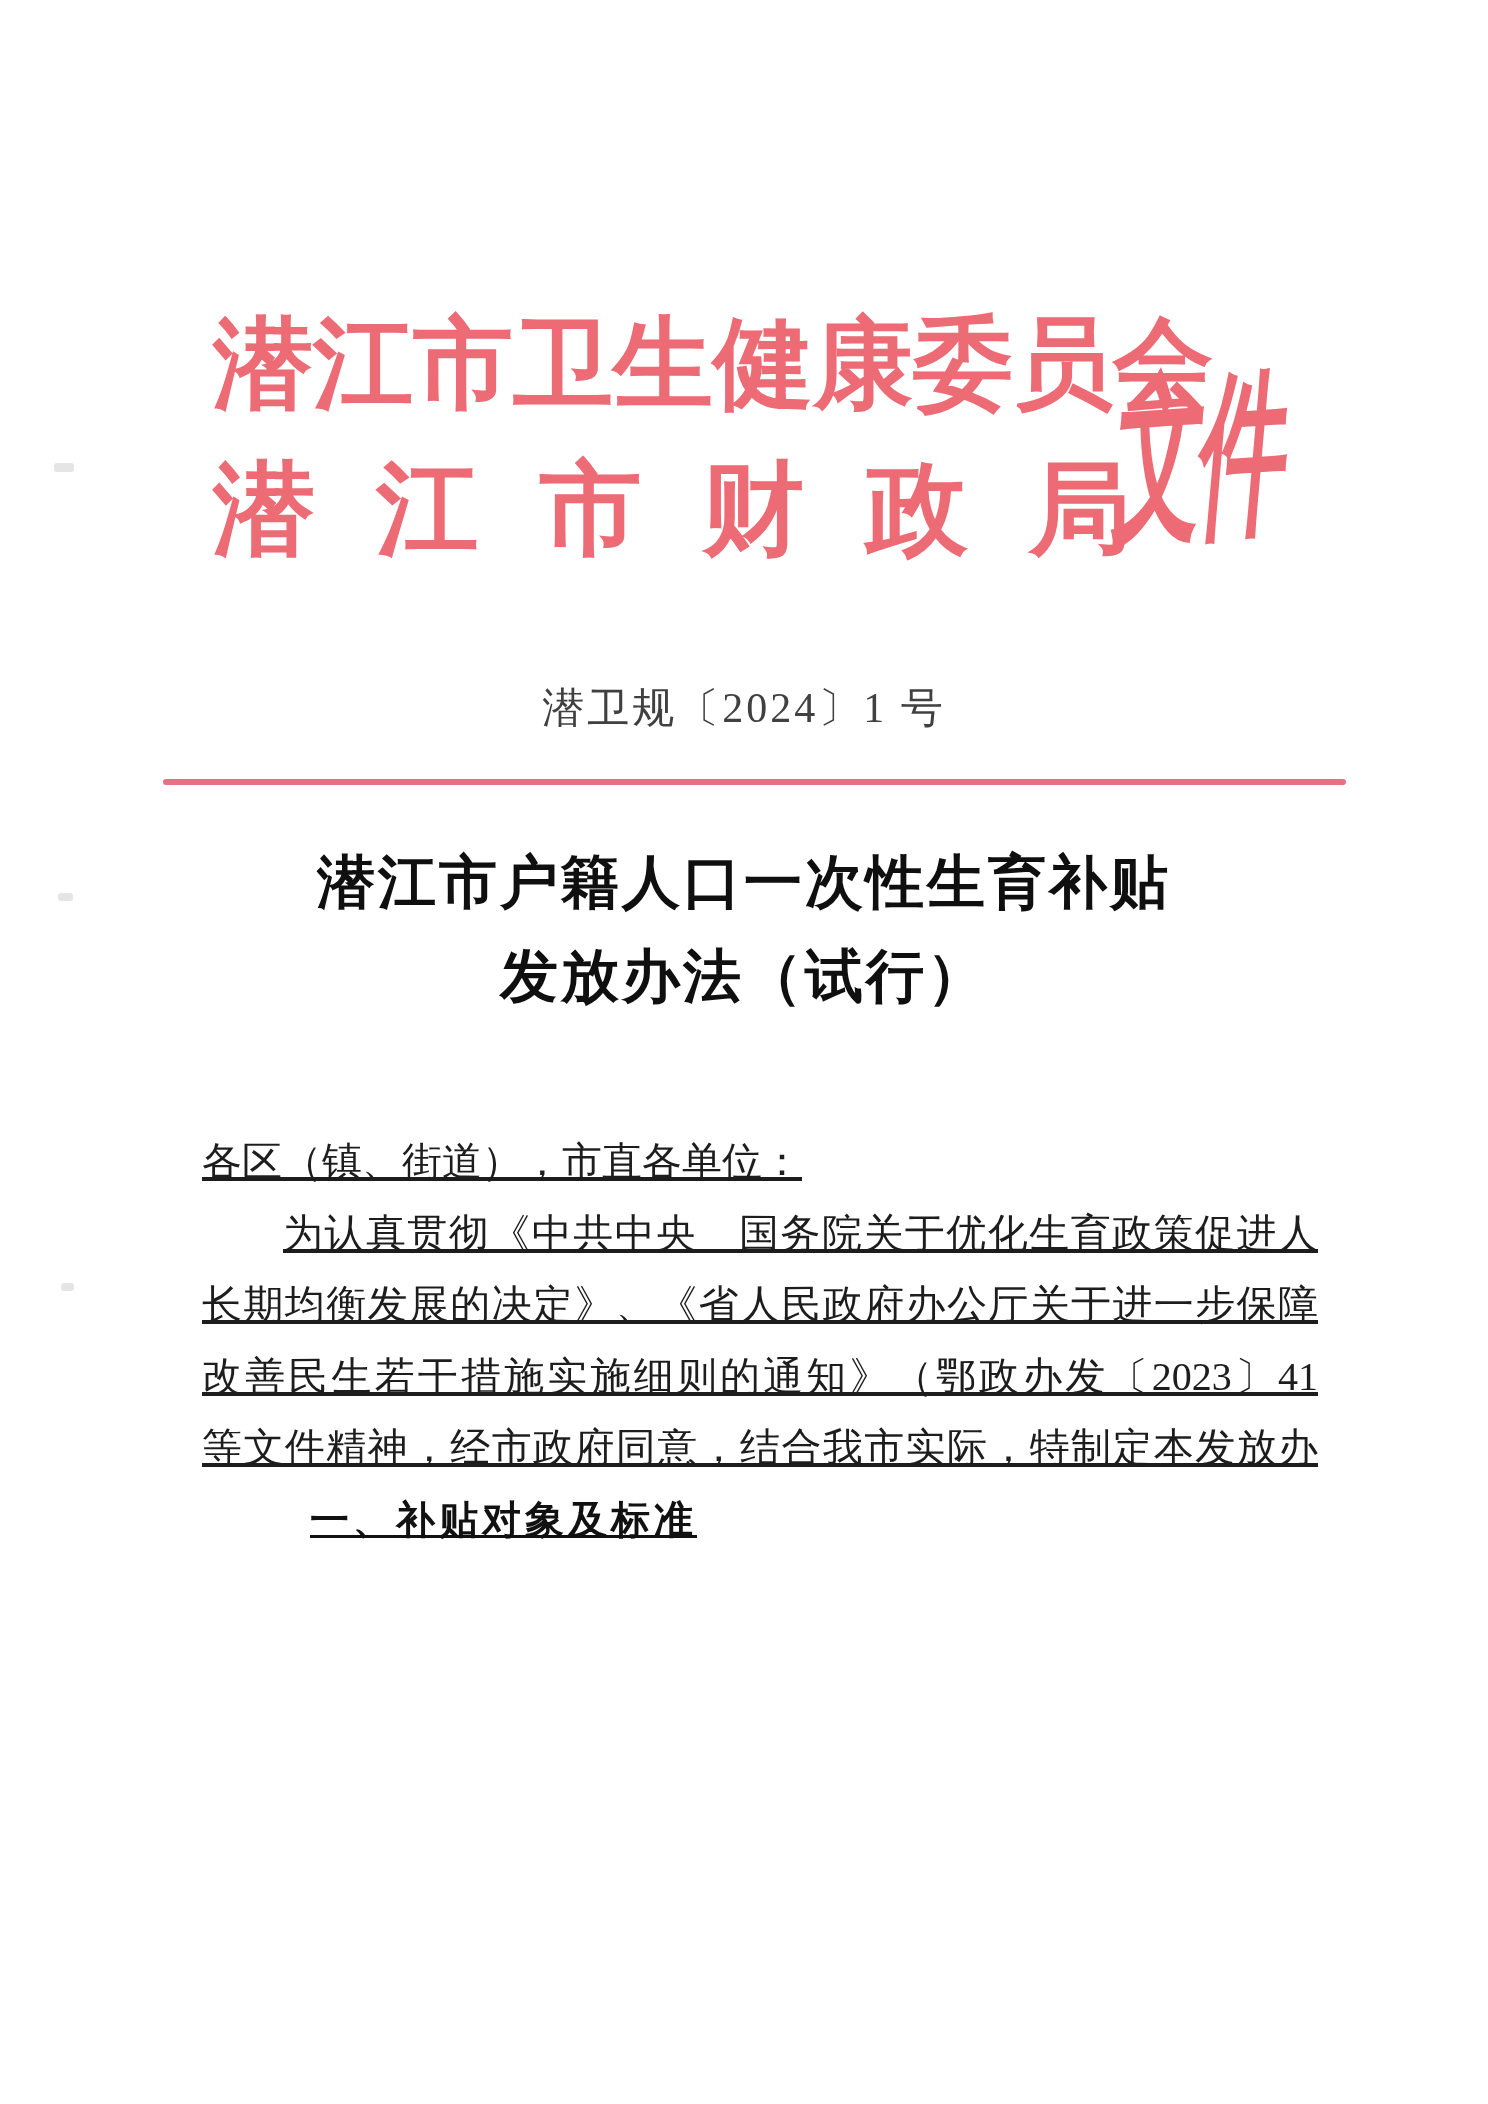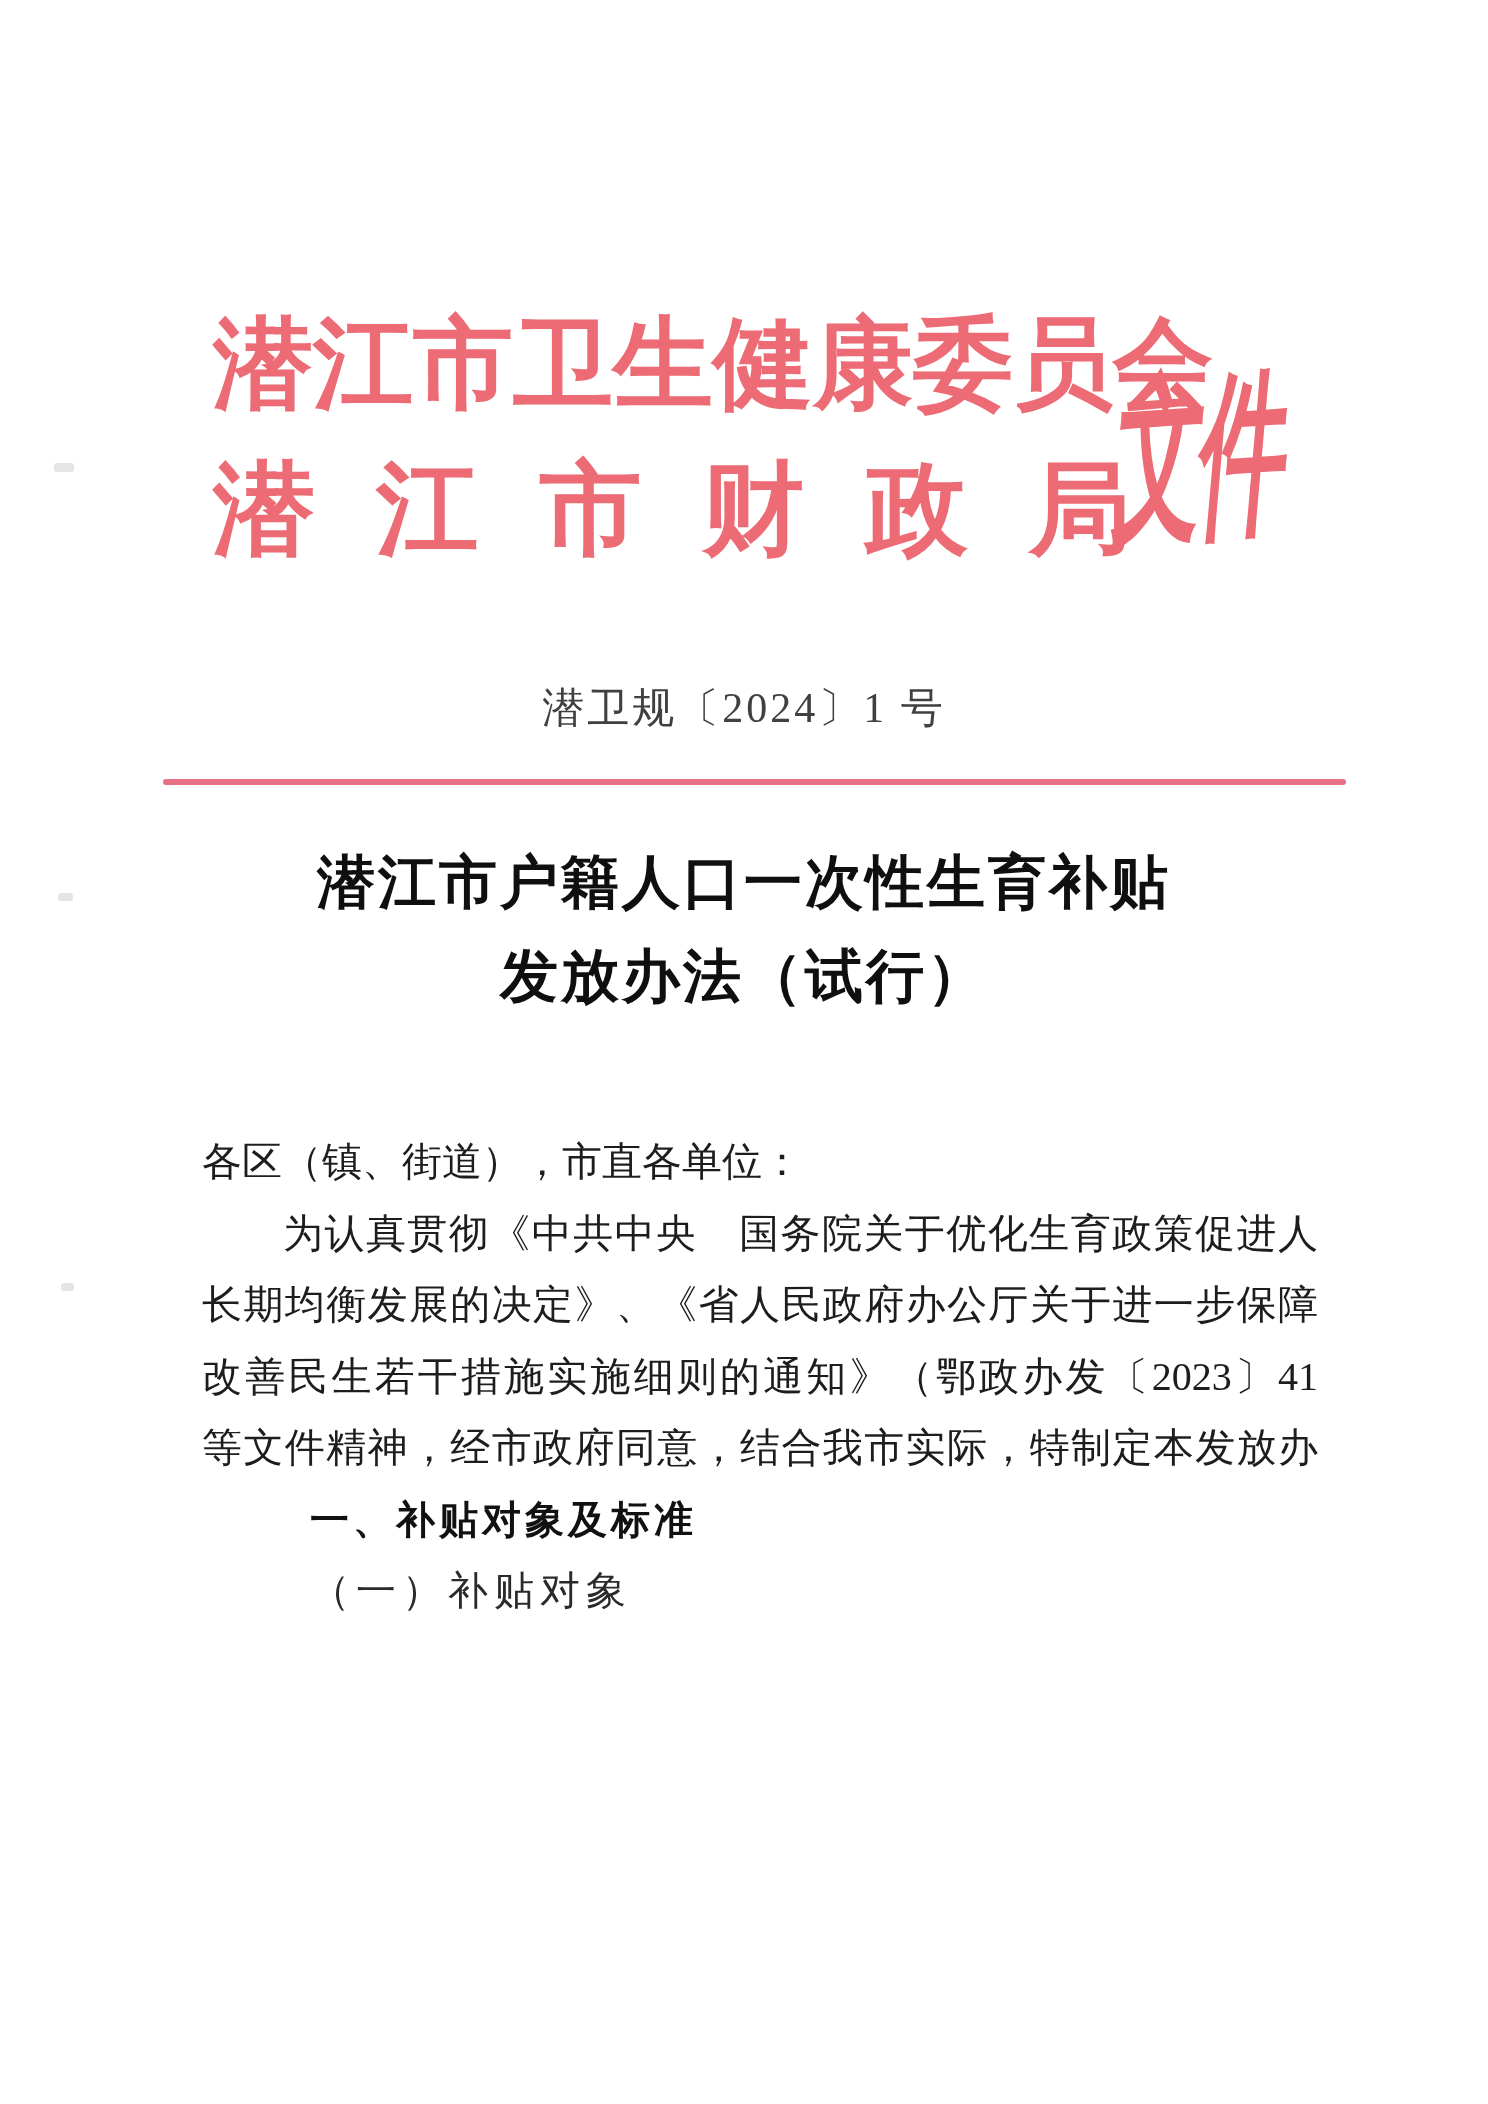--- a/index.html
+++ b/index.html
@@ -73,21 +73,21 @@
   }
 
   .bodytext {
     position: absolute;
     left: 202px; top: 1126px; width: 1116px;
     font-size: 40px;
     line-height: 71.5px;
     color: #1d1d1d;
     font-family: "Liberation Serif", serif;
   }
-  .bl { height: 71.5px; overflow: hidden; }
+  .bl { height: 71.5px; overflow: hidden; text-decoration: underline; }
   .j {
     text-align: justify;
     text-align-last: justify;
     text-justify: inter-character;
   }
   .ind2  { text-indent: 81px; }
   .ind2b { text-indent: 108px; }
   .sect-head {
     font-family: "Liberation Sans", sans-serif;
     font-weight: 700;
@@ -150,20 +150,19 @@
     <div>发放办法（试行）</div>
   </div>
 
   <div class="bodytext">
     <div class="bl">各区（镇、街道），市直各单位：</div>
     <div class="bl j ind2">为认真贯彻《中共中央　国务院关于优化生育政策促进人口</div>
     <div class="bl j">长期均衡发展的决定》、《省人民政府办公厅关于进一步保障和</div>
     <div class="bl j">改善民生若干措施实施细则的通知》（鄂政办发〔2023〕41 号）、</div>
     <div class="bl j">等文件精神，经市政府同意，结合我市实际，特制定本发放办法</div>
     <div class="bl ind2b sect-head">一、补贴对象及标准</div>
-    <div class="bl ind2b subsect-head">（一）补贴对象</div>
   </div>
 
   <div class="artifact a1"></div>
   <div class="artifact a2"></div>
   <div class="artifact a3"></div>
 
 </div>
 
 </body></html>

